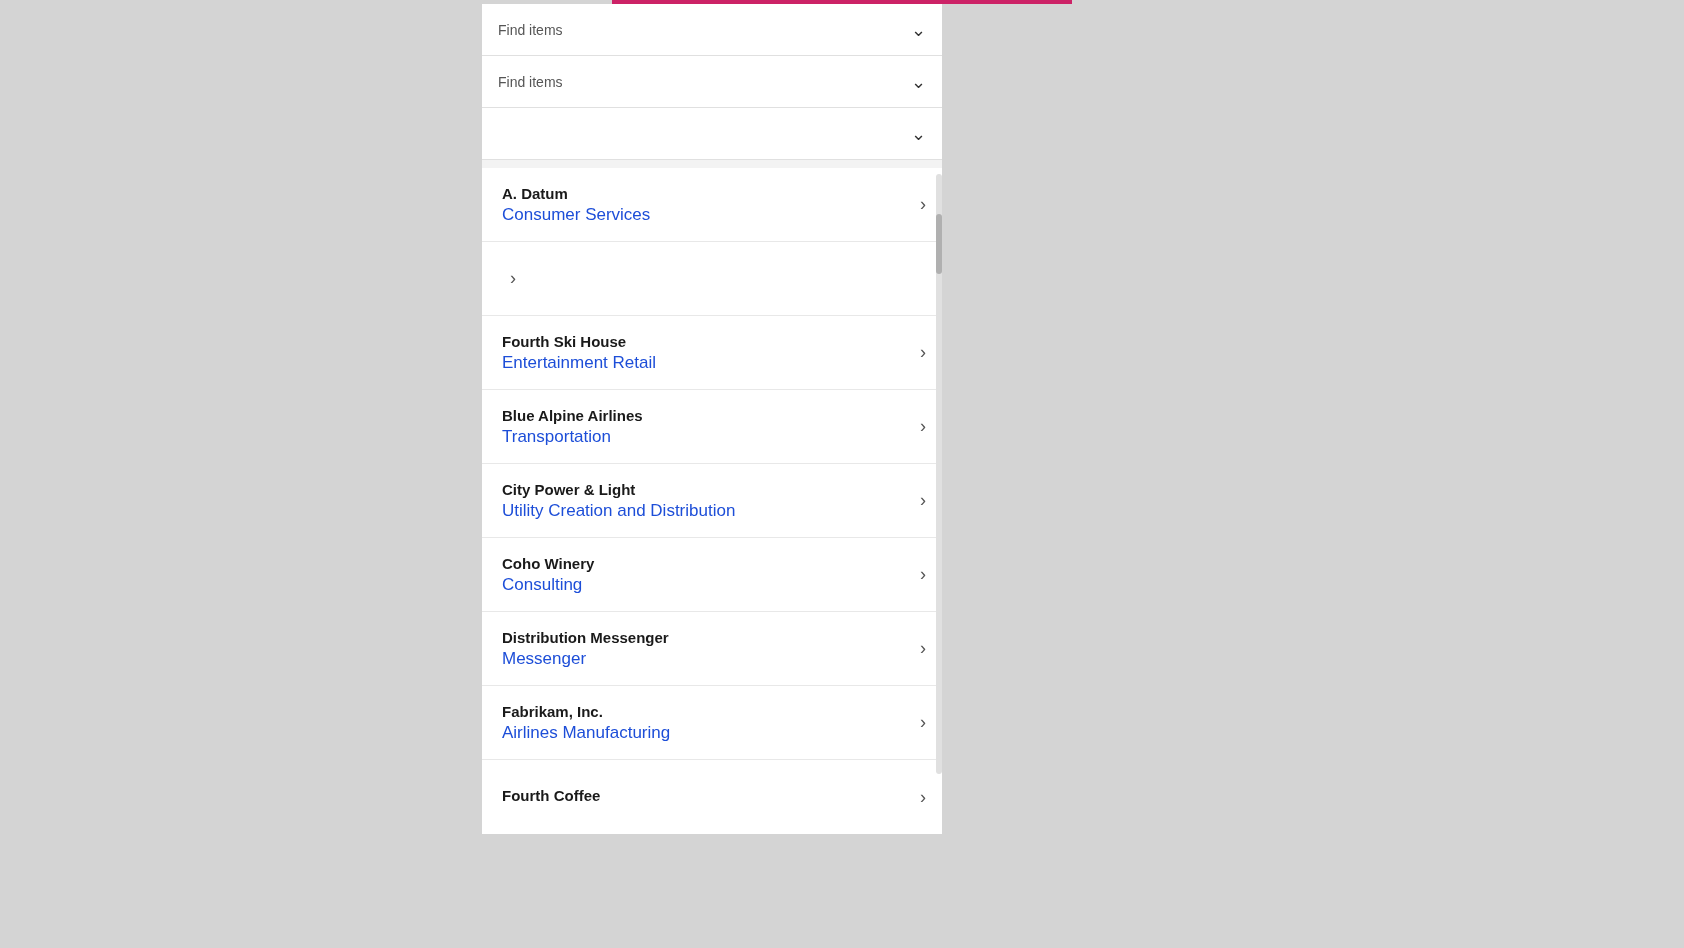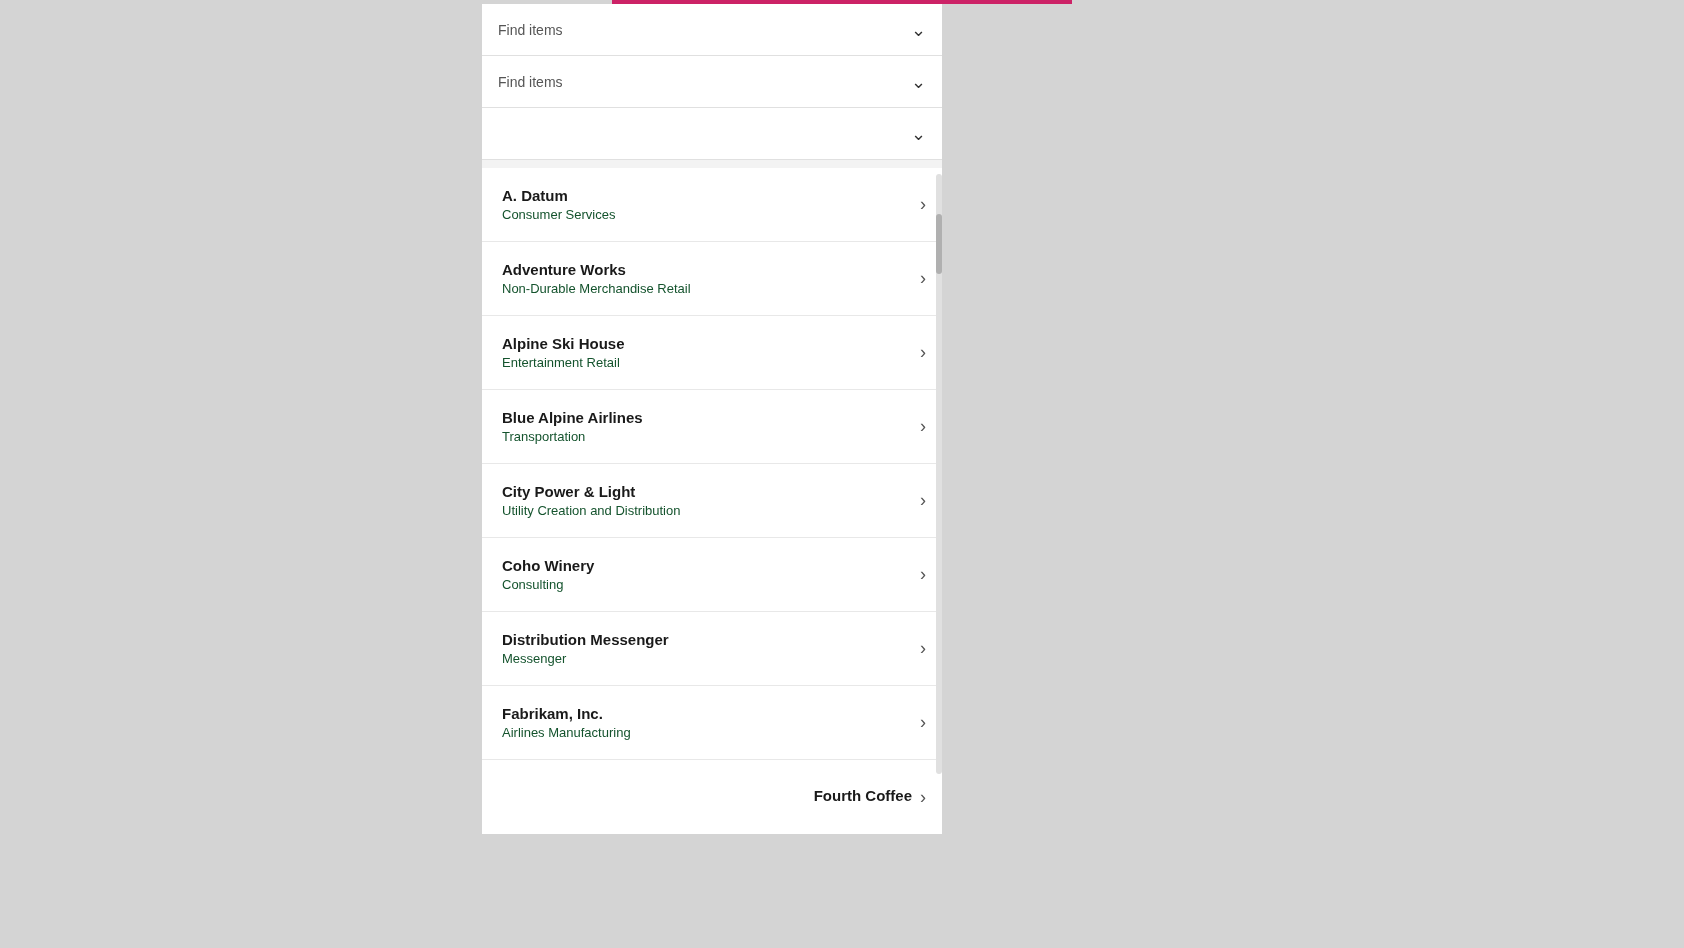--- a/index.html
+++ b/index.html
@@ -55,37 +55,38 @@
 
     .list-item {
       border-bottom: 1px solid #e8e8e8;
       display: flex;
       align-items: center;
       justify-content: space-between;
       padding: 14px 16px 14px 20px;
       cursor: pointer;
       background: #ffffff;
       min-height: 74px;
+      gap: 35px;
     }
 
     .list-item-content {
       display: flex;
       flex-direction: column;
     }
 
     .list-item-title {
       font-size: 15px;
       font-weight: 600;
       color: #1a1a1a;
       margin-bottom: 3px;
     }
 
     .list-item-subtitle {
-      font-size: 13px;
-      color: #14532d;
+      font-size: 17px;
+      color: #1d4ed8;
       font-weight: 400;
     }
 
     .chevron-right {
       font-size: 18px;
       color: #555555;
       flex-shrink: 0;
       margin-left: 8px;
     }
 
@@ -142,30 +143,26 @@
 
       <div class="list-item">
         <div class="list-item-content">
           <span class="list-item-title">A. Datum</span>
           <span class="list-item-subtitle">Consumer Services</span>
         </div>
         <span class="chevron-right">›</span>
       </div>
 
       <div class="list-item">
-        <div class="list-item-content">
-          <span class="list-item-title">Adventure Works</span>
-          <span class="list-item-subtitle">Non-Durable Merchandise Retail</span>
-        </div>
-        <span class="chevron-right">›</span>
-      </div>
-
-      <div class="list-item">
-        <div class="list-item-content">
-          <span class="list-item-title">Alpine Ski House</span>
+        <span class="chevron-right">›</span>
+      </div>
+
+      <div class="list-item">
+        <div class="list-item-content">
+          <span class="list-item-title">Fourth Ski House</span>
           <span class="list-item-subtitle">Entertainment Retail</span>
         </div>
         <span class="chevron-right">›</span>
       </div>
 
       <div class="list-item">
         <div class="list-item-content">
           <span class="list-item-title">Blue Alpine Airlines</span>
           <span class="list-item-subtitle">Transportation</span>
         </div>
@@ -197,21 +194,21 @@
       </div>
 
       <div class="list-item">
         <div class="list-item-content">
           <span class="list-item-title">Fabrikam, Inc.</span>
           <span class="list-item-subtitle">Airlines Manufacturing</span>
         </div>
         <span class="chevron-right">›</span>
       </div>
 
-      <div class="list-item" style="border-bottom: none; overflow: hidden; max-height: 50px; justify-content: flex-end;">
+      <div class="list-item" style="border-bottom: none; overflow: hidden; max-height: 50px;">
         <div class="list-item-content">
           <span class="list-item-title">Fourth Coffee</span>
         </div>
         <span class="chevron-right">›</span>
       </div>
 
     </div>
 
     <div class="scrollbar-track">
       <div class="scrollbar-thumb"></div>

